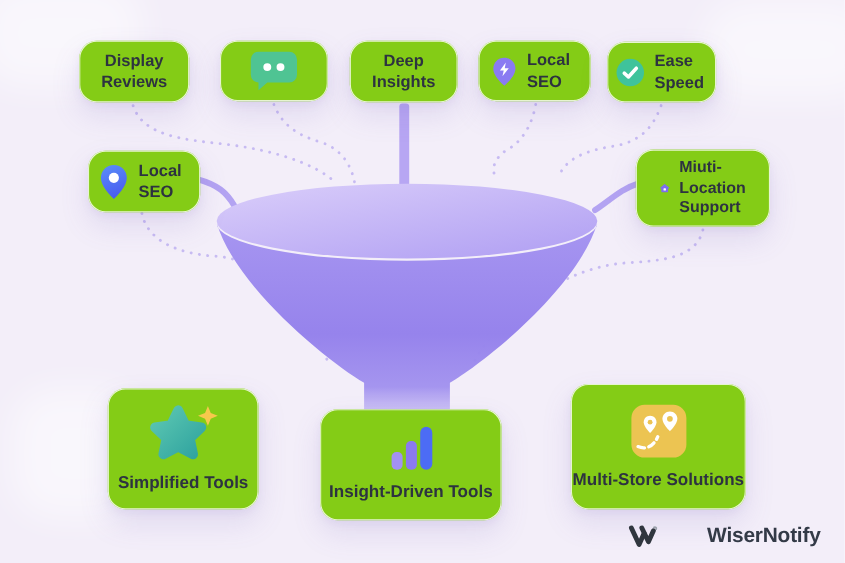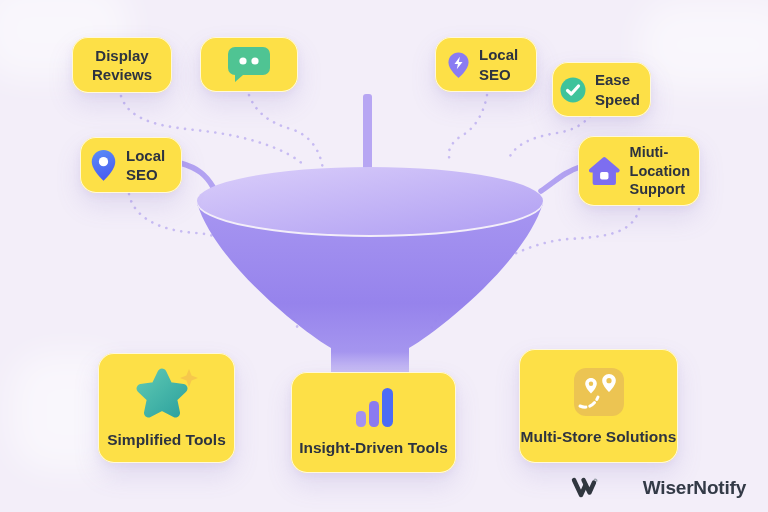--- a/index.html
+++ b/index.html
@@ -10,21 +10,21 @@
     background:#f3eef9;
     overflow:hidden;
   }
   .blob{
     position:absolute;background:rgba(255,255,255,0.5);
     border-radius:40px;filter:blur(16px);
   }
   .scene-svg{position:absolute;left:0;top:0;z-index:1;}
   .card{
     position:absolute;z-index:2;
-    background:#fde047;
+    background:#84cc16;
     border-radius:16px;
     box-shadow:0 12px 26px rgba(124,100,190,0.15), 0 3px 8px rgba(124,100,190,0.08), inset 0 0 0 1px rgba(255,255,255,0.8);
     display:flex;align-items:center;justify-content:center;
     color:#2d3340;font-weight:bold;
     box-sizing:border-box;
   }
   .card .label{font-size:15px;line-height:1.27;text-align:center;}
   .row{gap:9px;}
   .row .label{text-align:left;}
   .col{flex-direction:column;gap:9px;}
@@ -88,30 +88,33 @@
   </div>
 
   <div class="card" style="left:200px;top:37px;width:98px;height:55px;">
     <svg width="46" height="40" viewBox="0 0 46 40">
       <path d="M9 2 h28 a7 7 0 0 1 7 7 v14 a7 7 0 0 1 -7 7 H17 l-8 7 v-7 a7 7 0 0 1 -7 -7 V9 a7 7 0 0 1 7 -7 z" fill="#4fc493"></path>
       <circle cx="17" cy="16" r="3.6" fill="#ffffff"></circle>
       <circle cx="29" cy="16" r="3.6" fill="#ffffff"></circle>
     </svg>
   </div>
 
+  <div class="card" style="left:318px;top:37px;width:98px;height:56px;">
+    <div class="label">Deep Insights</div>
+  </div>
 
   <div class="card row" style="left:435px;top:37px;width:102px;height:55px;">
     <svg width="23" height="28" viewBox="0 0 24 28">
       <path d="M12 1 C6 1 1.5 5.6 1.5 11.4 C1.5 19 12 27.5 12 27.5 C12 27.5 22.5 19 22.5 11.4 C22.5 5.6 18 1 12 1 Z" fill="#8a7bf2"></path>
       <path d="M13.4 5.5 L7.8 13 H11.4 L10.2 18.5 L16.2 10.8 H12.4 Z" fill="#ffffff"></path>
     </svg>
     <div class="label" style="width:46px;">Local SEO</div>
   </div>
 
-  <div class="card row" style="left:552px;top:38px;width:99px;height:55px;margin-top:24px;">
+  <div class="card row" style="left:552px;top:38px;width:99px;height:55px;">
     <svg width="26" height="26" viewBox="0 0 26 26">
       <circle cx="13" cy="13" r="12.5" fill="#3fc39b"></circle>
       <polyline points="7.5,13.5 11.3,17 18.5,9" fill="none" stroke="#ffffff" stroke-width="3.2" stroke-linecap="round" stroke-linejoin="round"></polyline>
     </svg>
     <div class="label" style="width:48px;">Ease Speed</div>
   </div>
 
   <div class="card row" style="left:80px;top:137px;width:102px;height:56px;">
     <svg width="27" height="33" viewBox="0 0 28 34">
       <defs>
@@ -119,21 +122,21 @@
           <stop offset="0" stop-color="#5a8ef8"></stop>
           <stop offset="1" stop-color="#4a5ef0"></stop>
         </linearGradient>
       </defs>
       <path d="M14 1 C7 1 1.8 6.4 1.8 13.2 C1.8 22 14 33 14 33 C14 33 26.2 22 26.2 13.2 C26.2 6.4 21 1 14 1 Z" fill="url(#pinBlue)"></path>
       <circle cx="14" cy="13" r="4.8" fill="#ffffff"></circle>
     </svg>
     <div class="label" style="width:46px;">Local SEO</div>
   </div>
 
-  <div class="card row" style="left:578px;top:136px;width:122px;height:70px;padding:0 10px;">
+  <div class="card row" style="left:578px;top:136px;width:122px;height:70px;padding:0 22px;">
     <svg width="35" height="32" viewBox="0 0 35 32">
       <path d="M17.5 3 L32 15.5 H28 V29 H7 V15.5 H3 Z" stroke-width="4" stroke-linejoin="round" stroke="#7d6ef0" fill="#7d6ef0"></path>
       <rect x="13" y="17" width="9" height="8" rx="2" fill="#ffffff"></rect>
     </svg>
     <div class="ml-label" style="width:62px;">Miuti-Location Support</div>
   </div>
 
   <div class="card col" style="left:98px;top:353px;width:137px;height:110px;">
     <svg width="66" height="54" viewBox="0 0 66 54">
       <defs>

